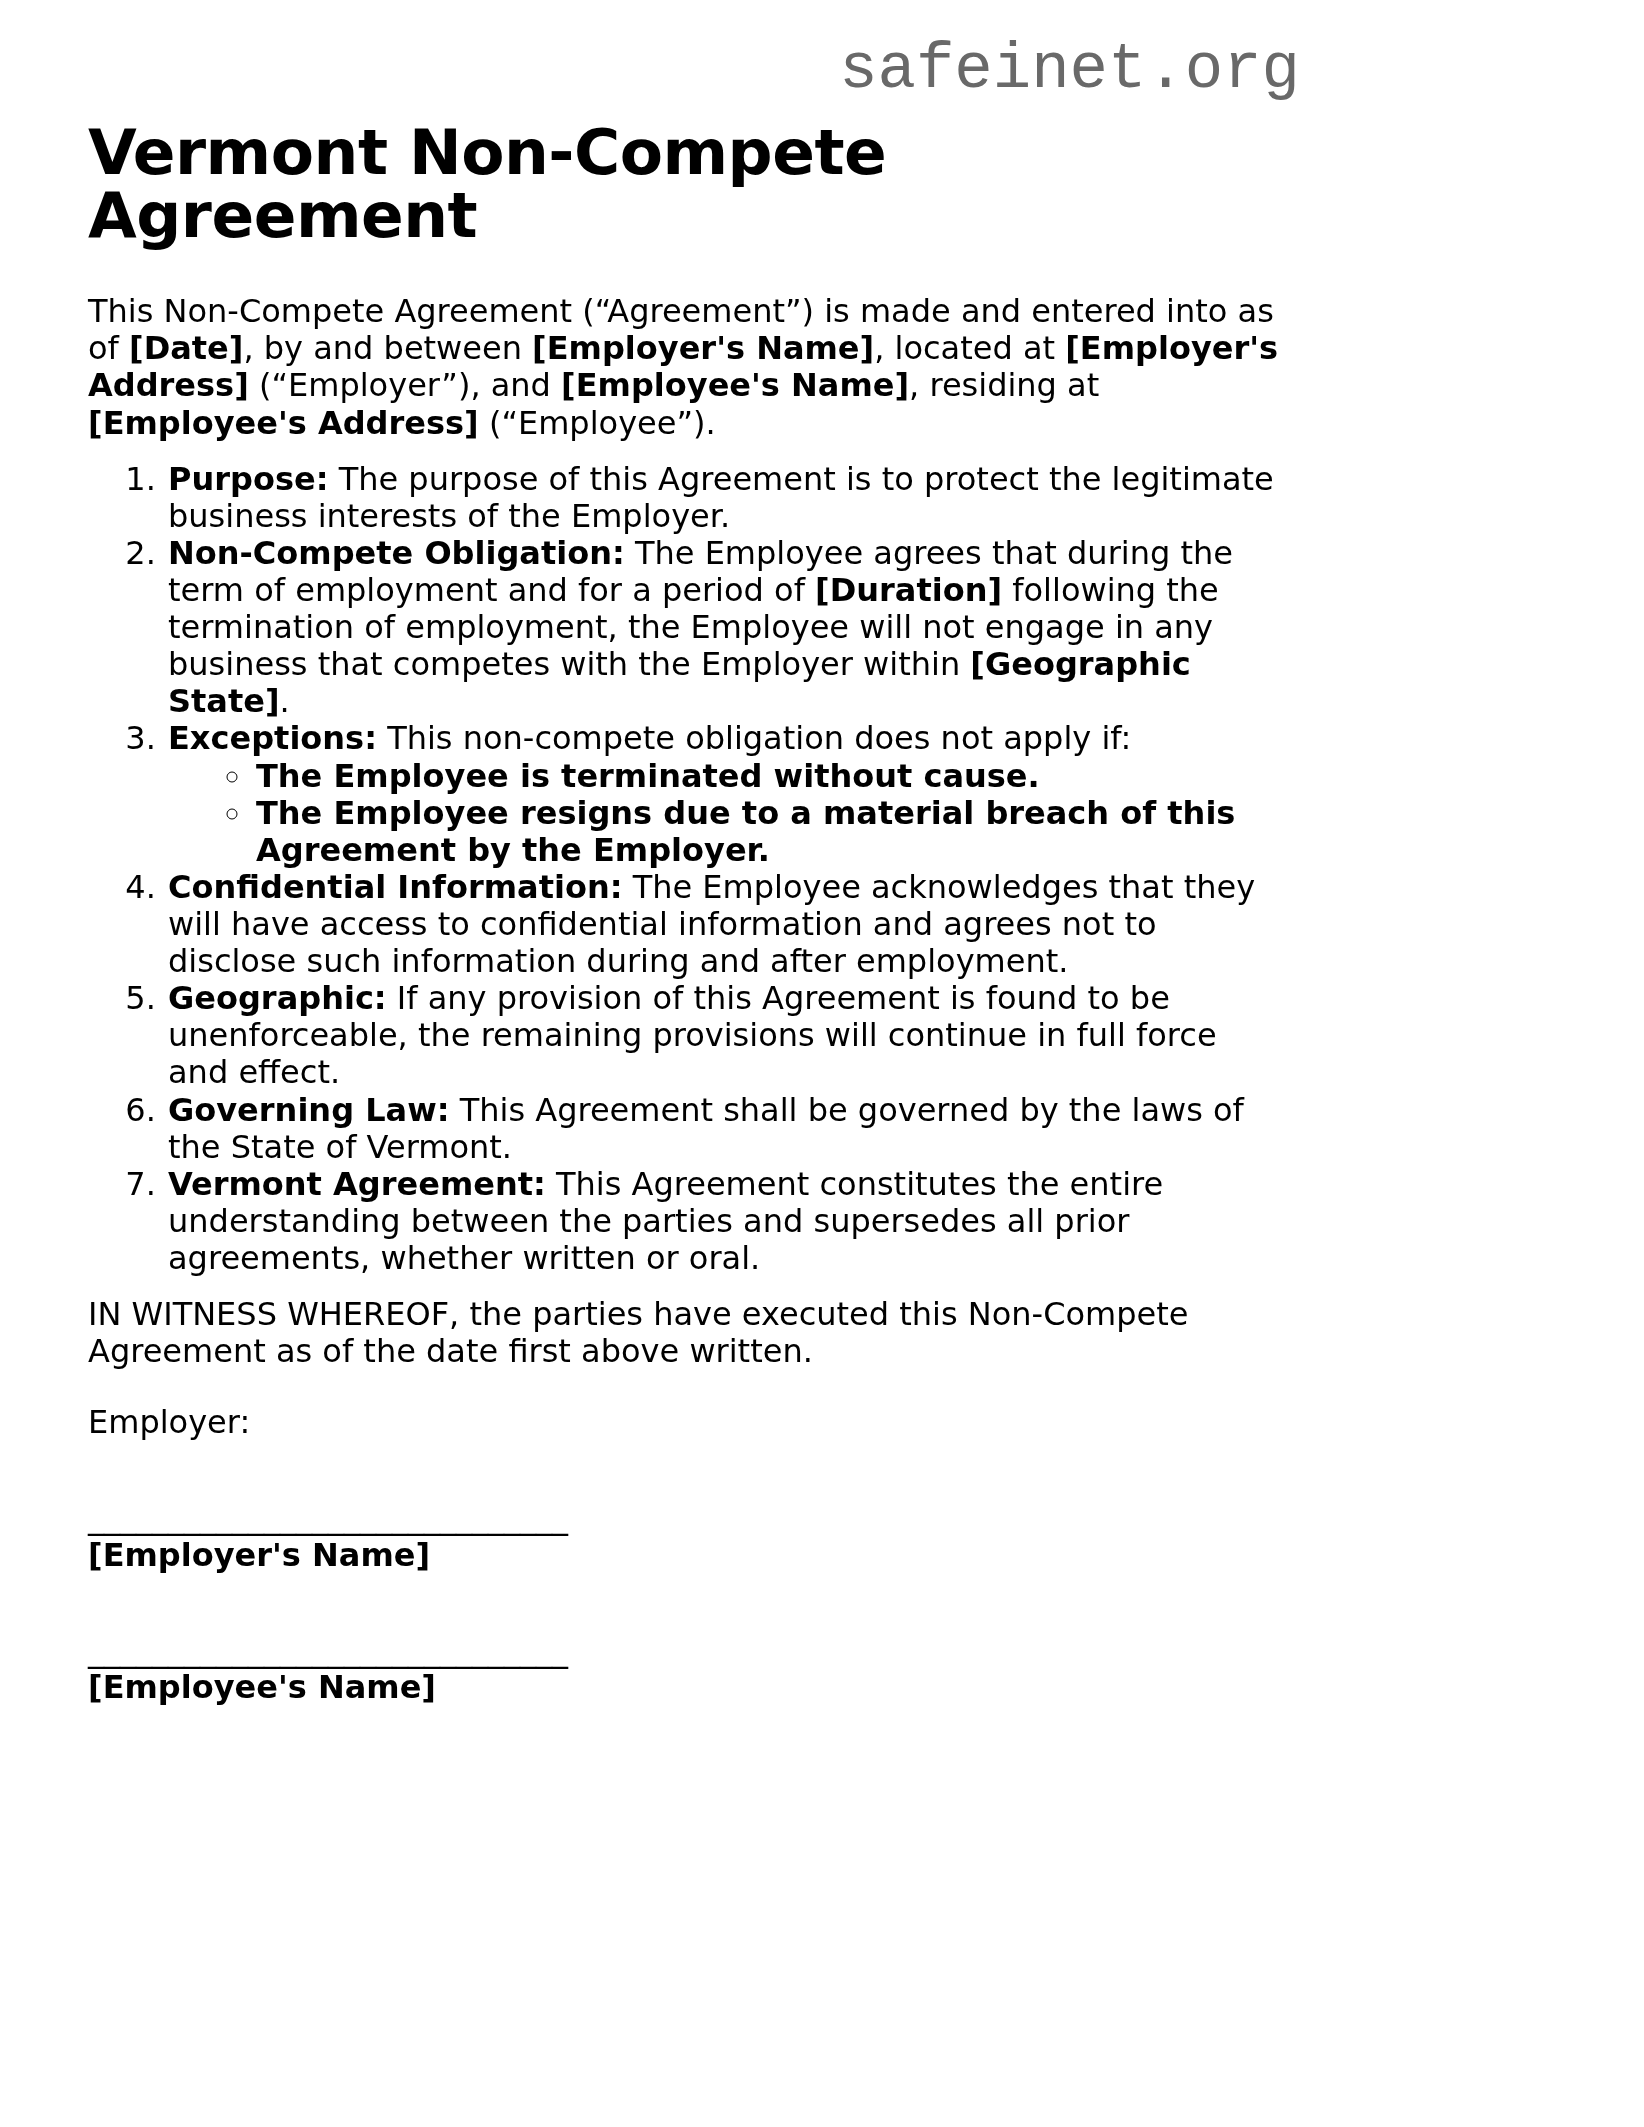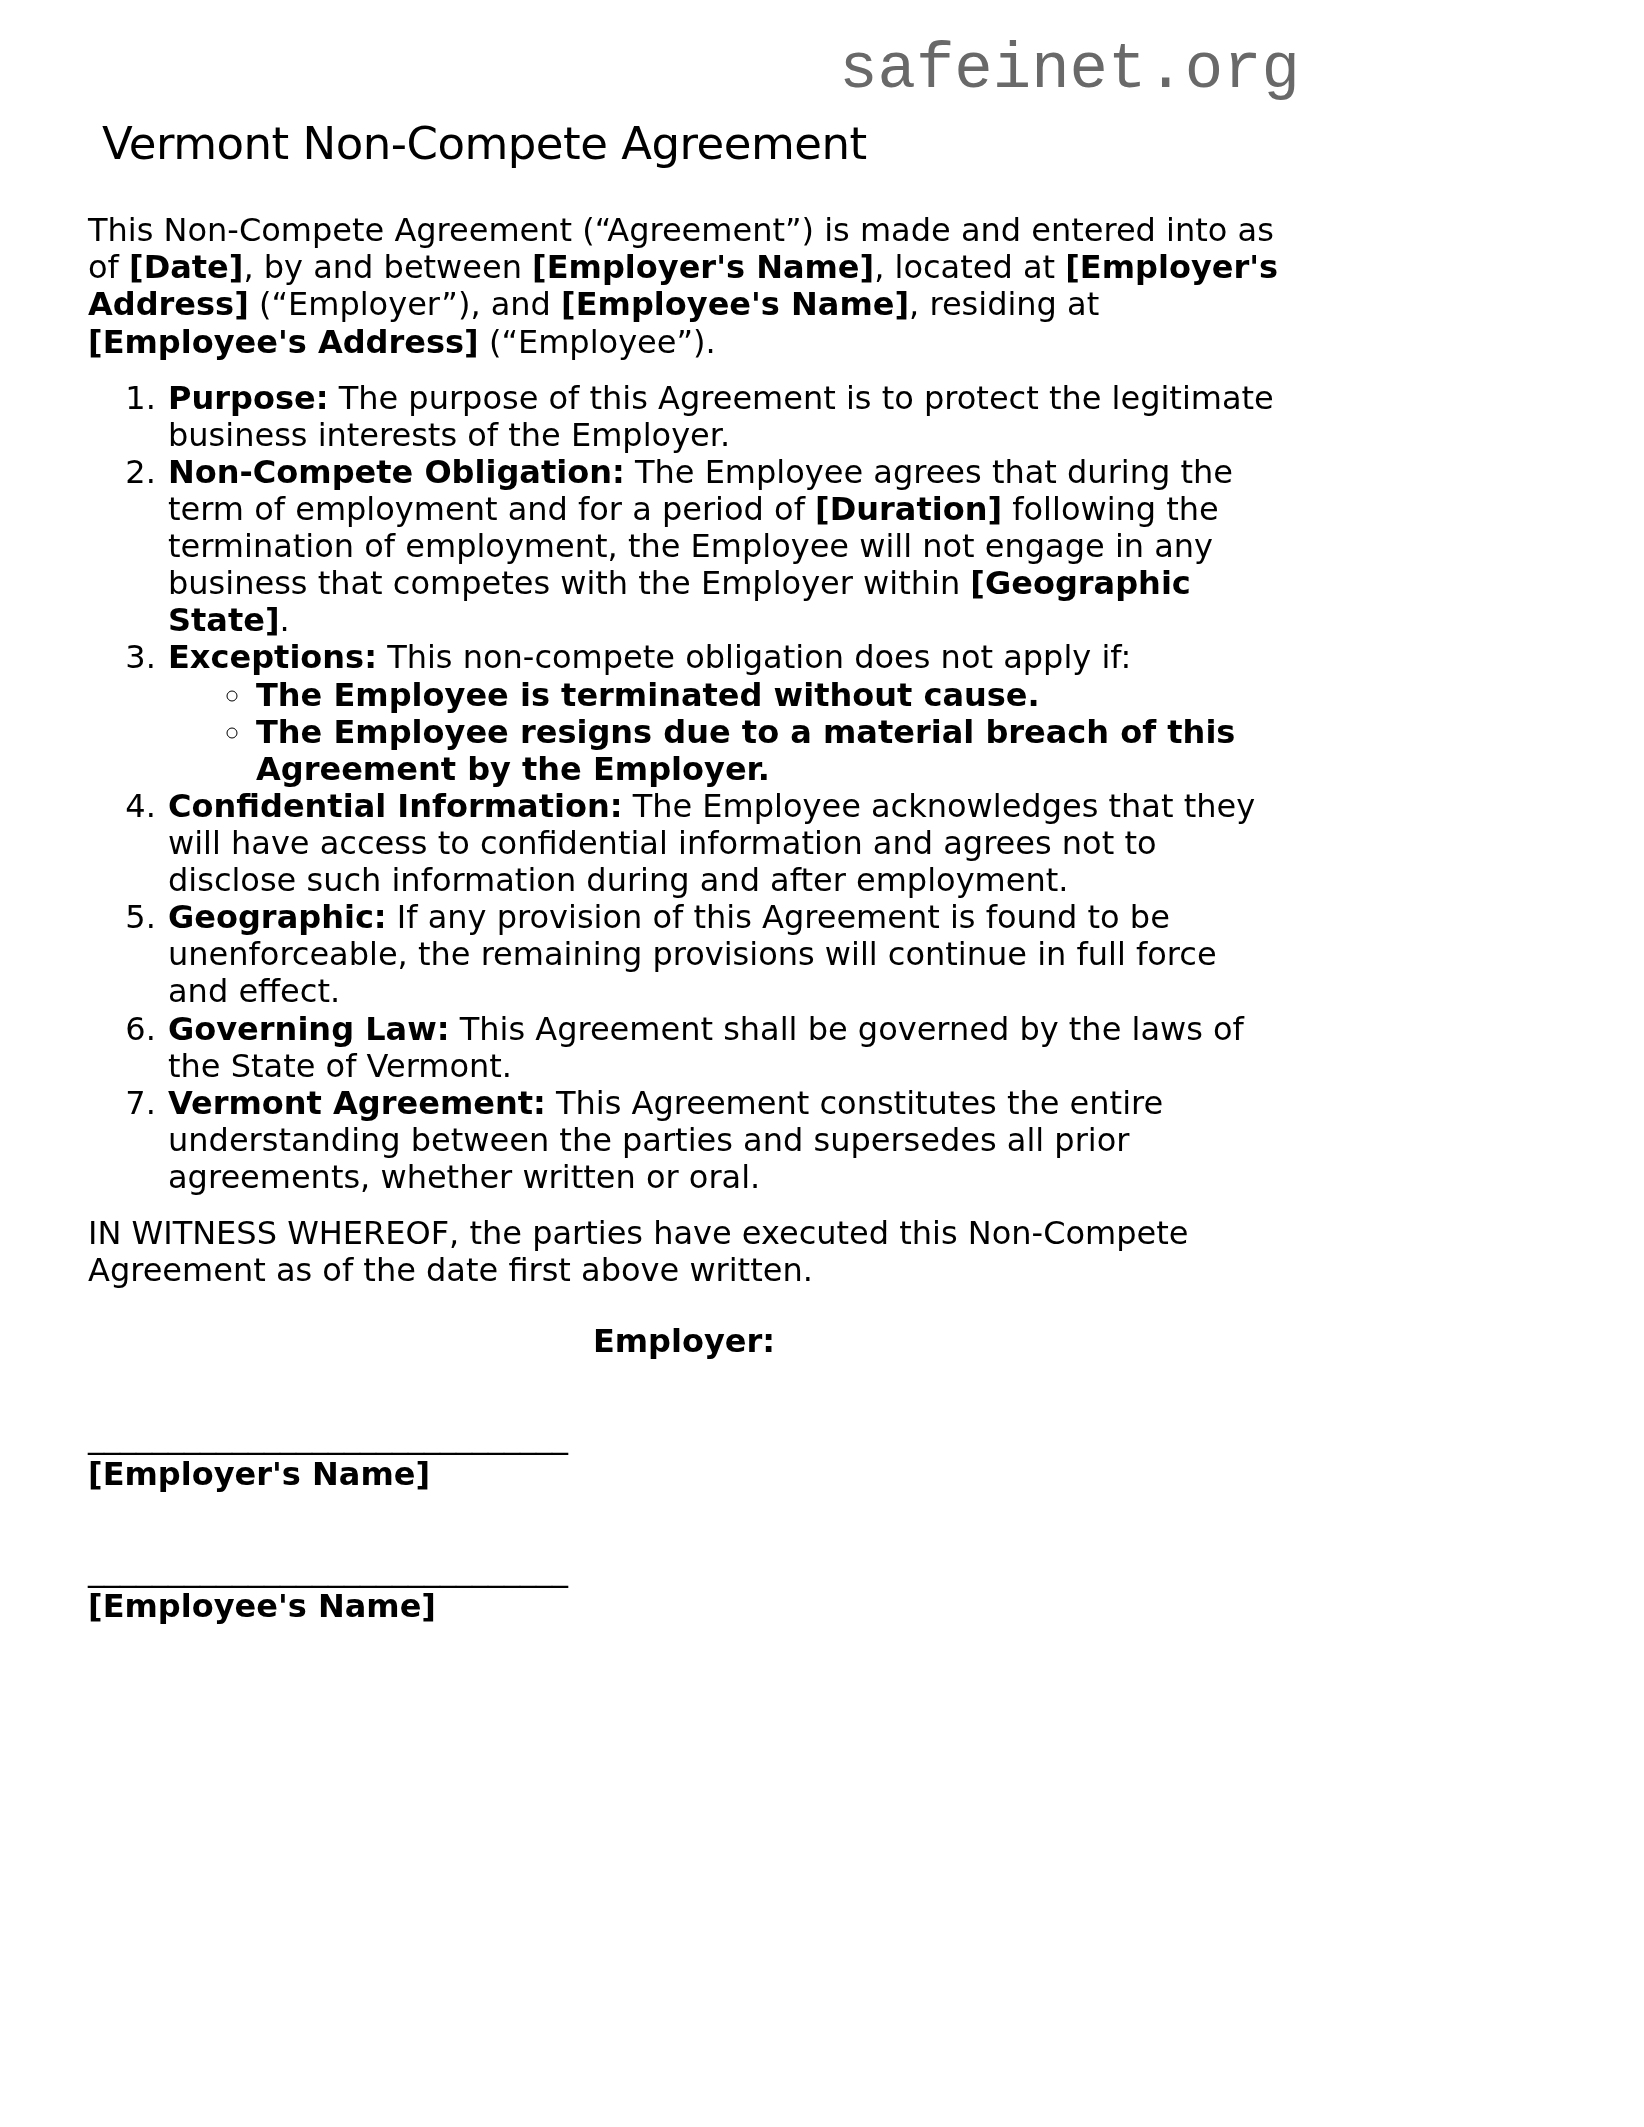--- a/index.html
+++ b/index.html
@@ -23,24 +23,24 @@
   .logo {
     text-align: right;
     font-family: "Liberation Mono", "DejaVu Sans Mono", monospace;
     font-size: 64px;
     line-height: 1.02;
     color: #696969;
     margin-right: -20px;
     white-space: nowrap;
   }
   h1.doc-title {
-    font-size: 45px;
+    font-size: 63px;
     line-height: 1.0;
-    font-weight: normal;
-    margin: 18px 0 46px 14px;
+    font-weight: bold;
+    margin: 18px 0 46px 0;
     letter-spacing: -0.5px;
   }
   p {
     margin: 19px 0;
   }
   ol.terms {
     margin: 19px 0;
     padding-left: 78px;
   }
   ol.terms > li {
@@ -51,24 +51,23 @@
     list-style-type: circle;
     margin: 0;
     padding-left: 86px;
     font-weight: bold;
   }
   ul.sub-list > li {
     margin: 0;
     padding-left: 2px;
   }
   .sig-label {
-    font-weight: bold;
+    font-weight: normal;
     margin-top: 34px;
     margin-bottom: 0;
-    text-align: center;
   }
   .sig-block {
     margin-top: 58px;
     margin-bottom: 0;
   }
   .sig-line {
     letter-spacing: 0;
     white-space: nowrap;
   }
   .sig-name {

